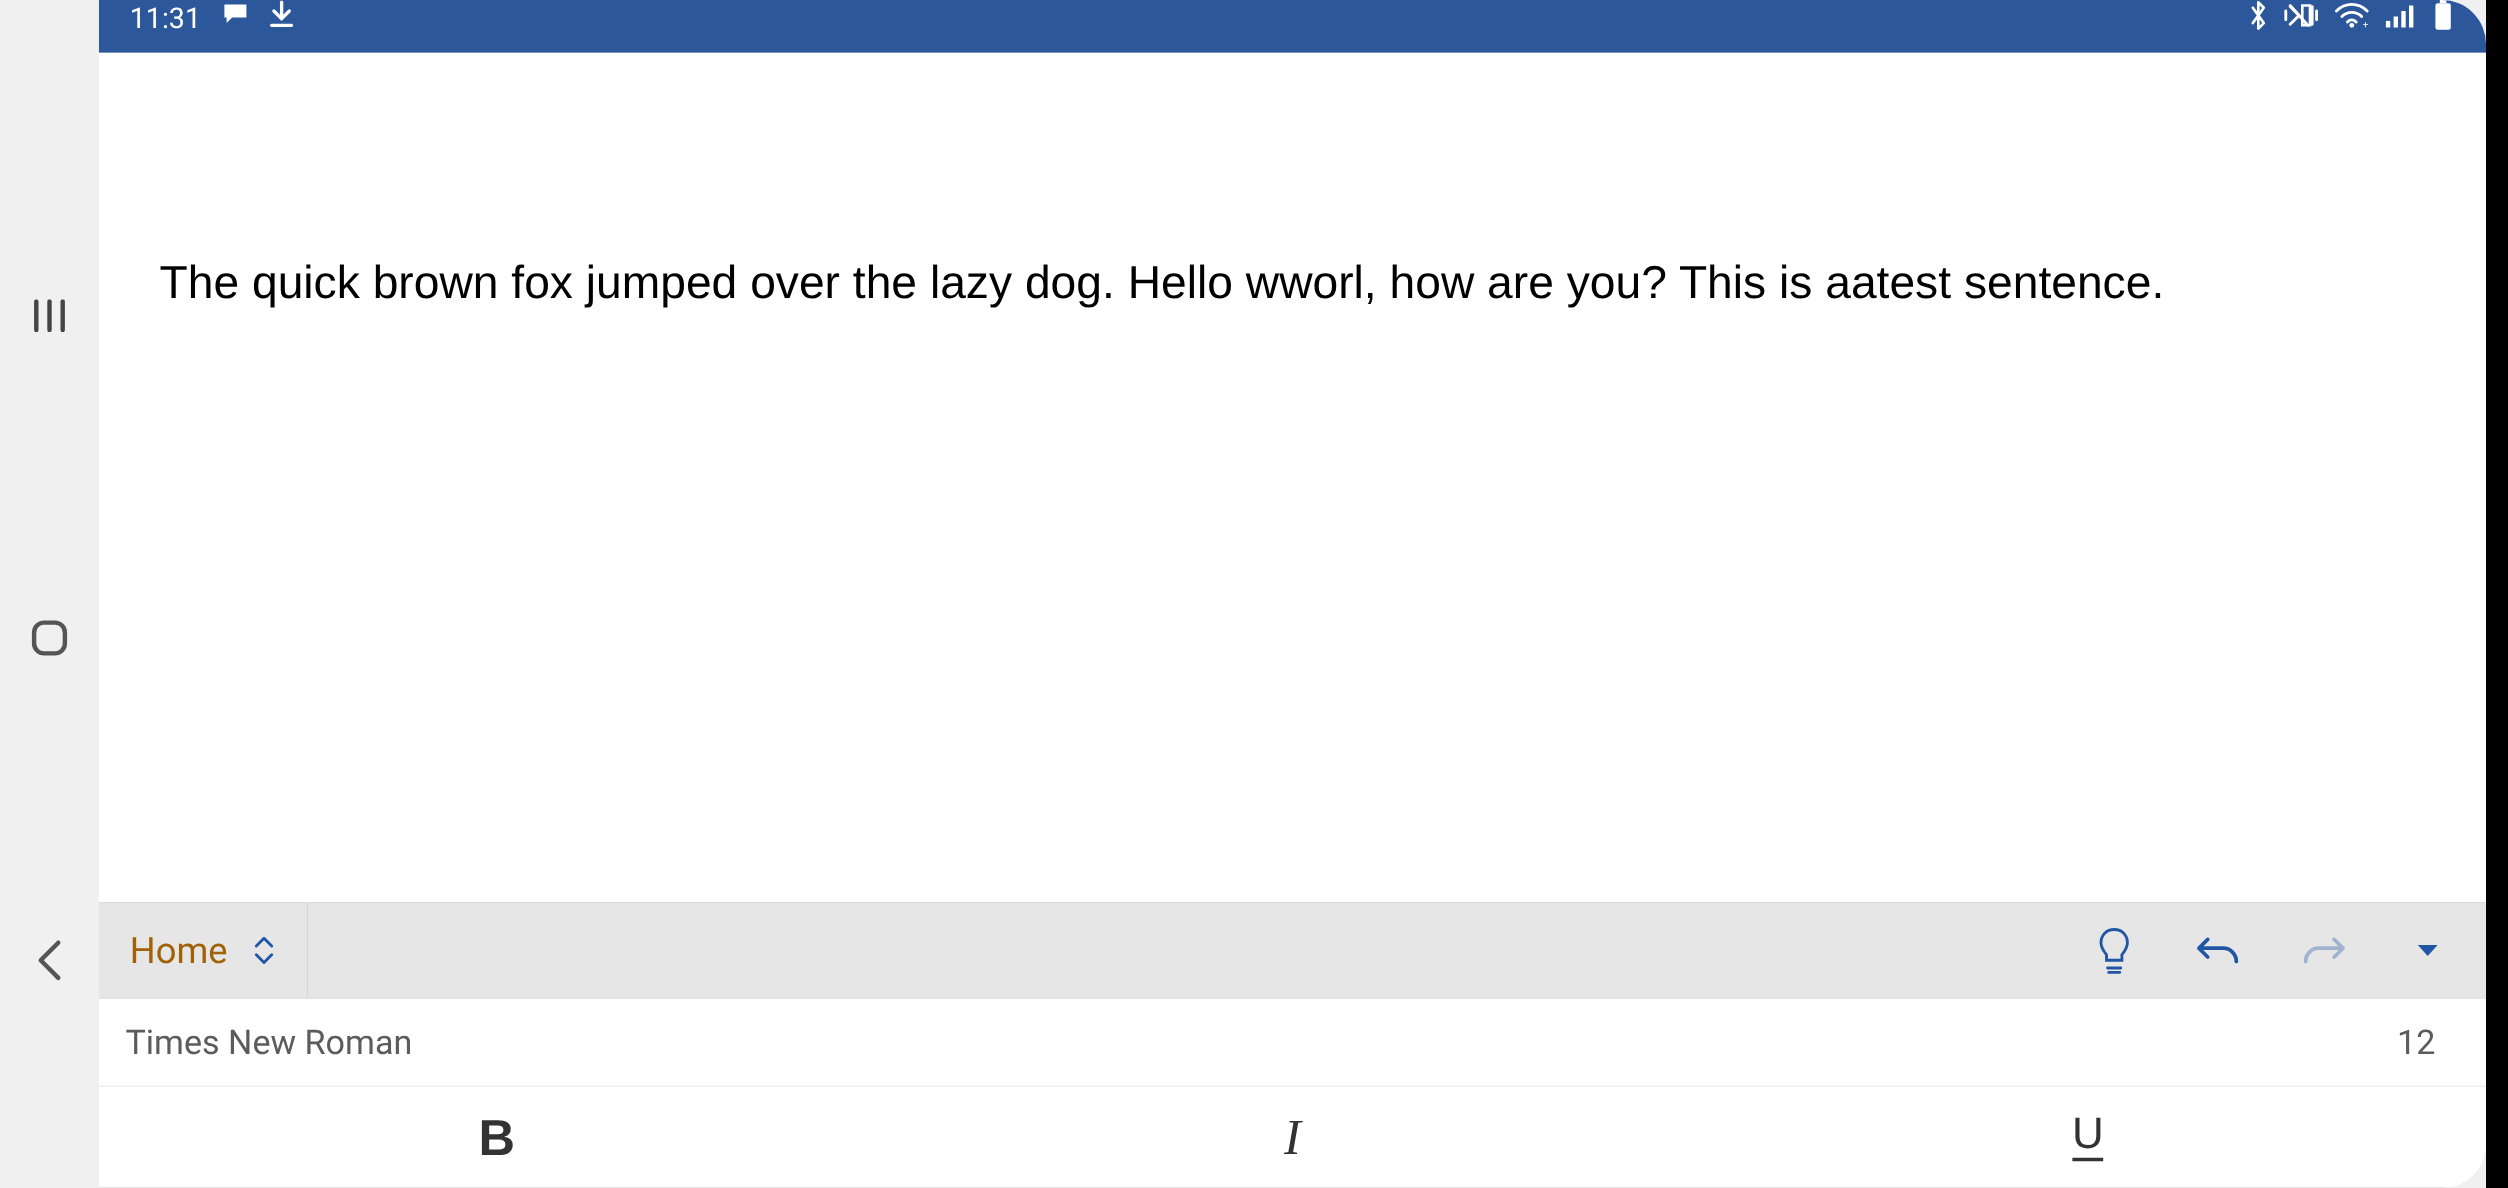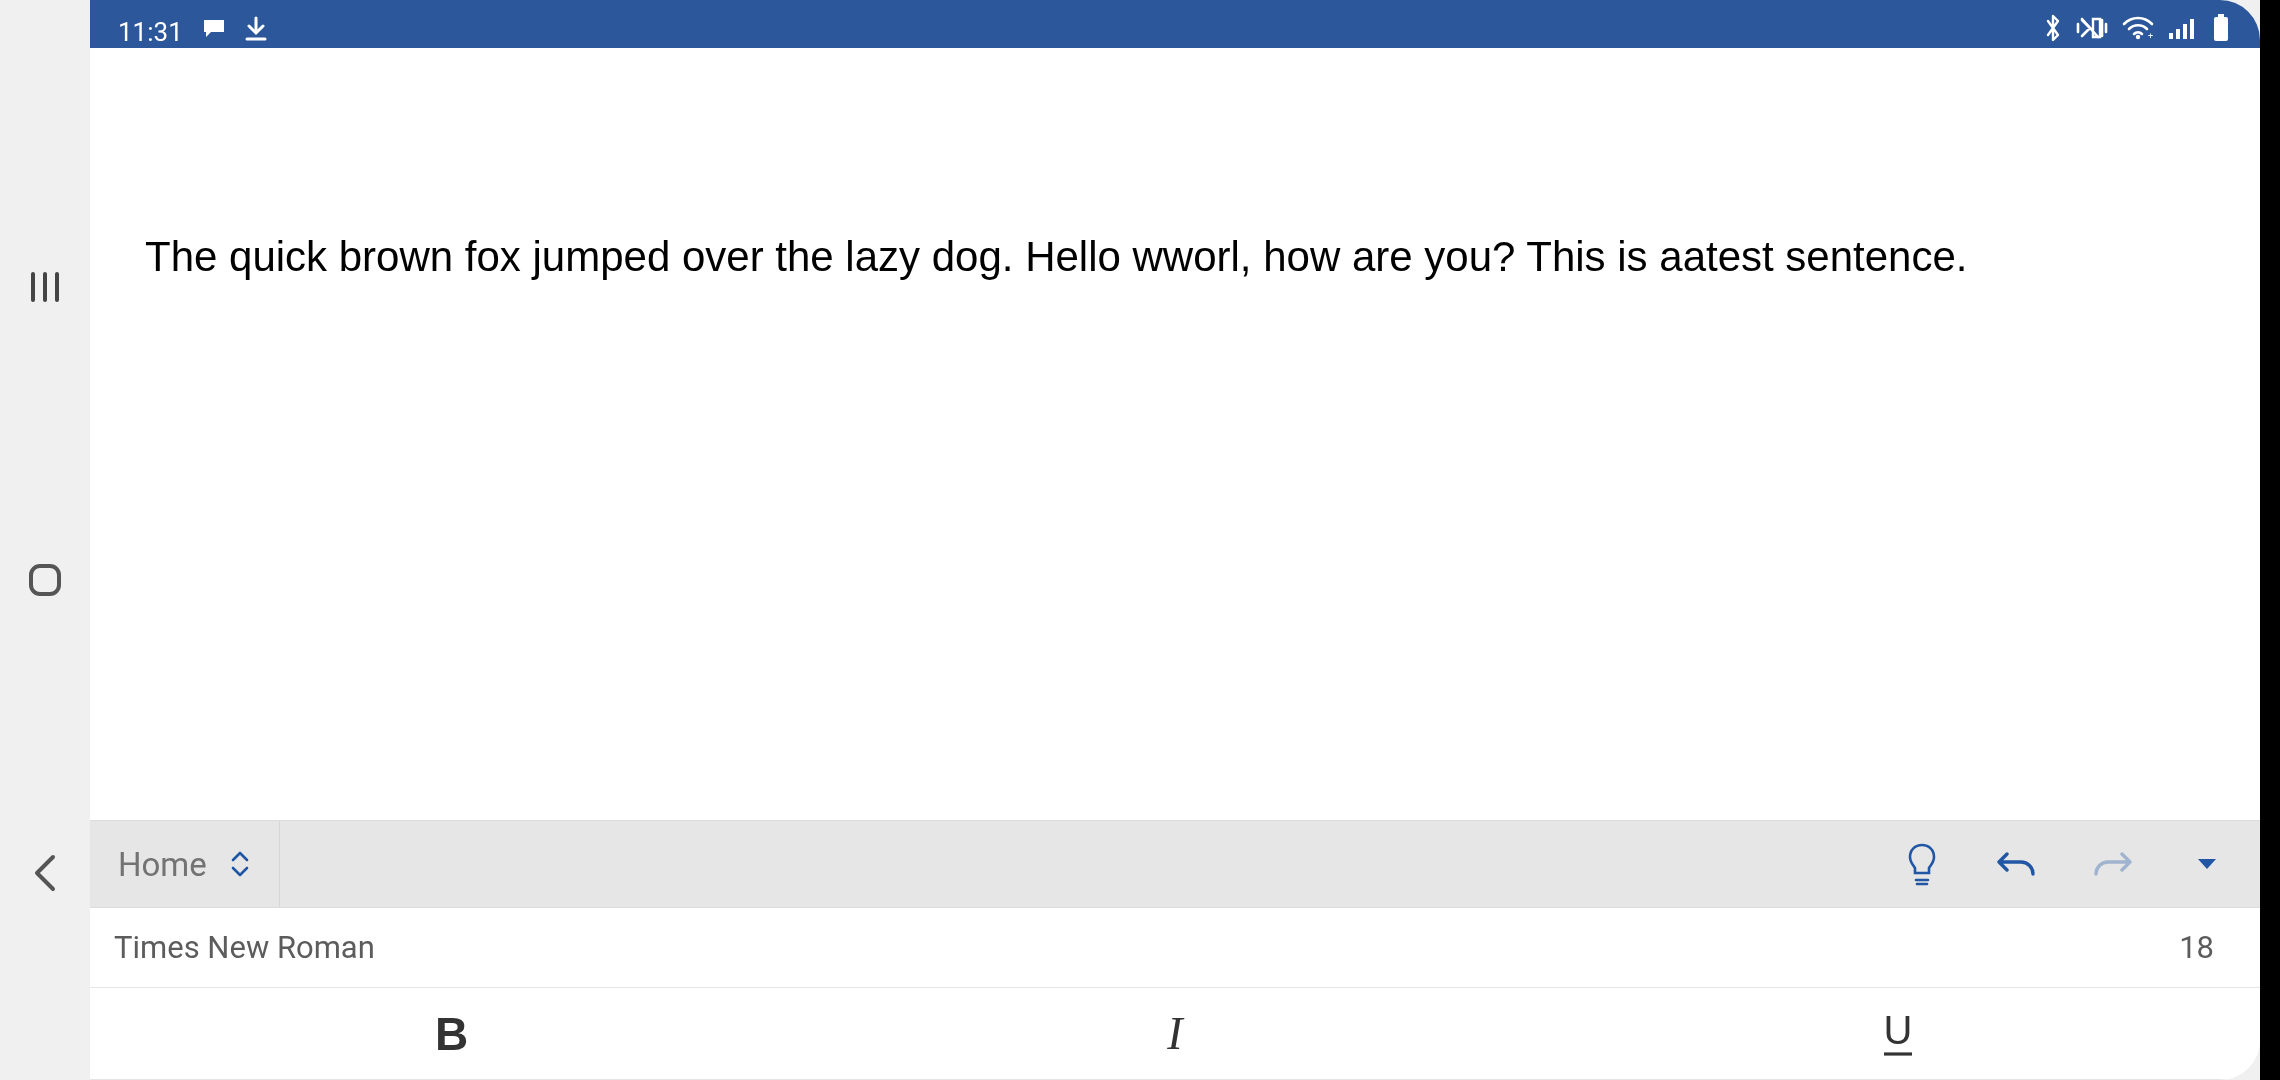--- a/index.html
+++ b/index.html
@@ -30,21 +30,21 @@
     overflow: hidden;
     position: relative;
   }
 
   
   .status-bar {
     height: 48px;
     background: #2c579b;
     color: #fff;
     display: flex;
-    align-items: flex-end;
+    align-items: flex-start;
     justify-content: space-between;
     padding: 0 30px 0 28px;
     font-size: 26px;
   }
   .status-left, .status-right { display: flex; align-items: center; gap: 14px; }
   .status-left { gap: 18px; }
 
   
   .doc {
     flex: 1;
@@ -63,21 +63,21 @@
     border-top: 1px solid #dcdcdc;
     border-bottom: 1px solid #dcdcdc;
     display: flex;
     align-items: stretch;
   }
   .ribbon-tab {
     display: flex;
     align-items: center;
     gap: 22px;
     padding: 0 28px;
-    color: #737373;
+    color: #a16207;
     font-size: 33px;
     border-right: 1px solid #d6d6d6;
   }
   .ribbon-actions {
     margin-left: auto;
     display: flex;
     align-items: center;
     padding-right: 6px;
   }
   .ribbon-actions .icon-btn {
@@ -260,21 +260,21 @@
         <div class="icon-btn">
           <svg width="22" height="14" viewBox="0 0 22 14">
               <polygon points="2,2 20,2 11,12" fill="#2156a5"></polygon>
             </svg>
         </div>
       </div>
     </div>
 
     <div class="font-row">
       <span>Times New Roman</span>
-      <span>18</span>
+      <span>12</span>
     </div>
 
     <div class="format-row">
       <div class="fmt">
         <span class="bold-letter">B</span>
       </div>
       <div class="fmt">
         <span class="italic-letter">I</span>
       </div>
       <div class="fmt">

